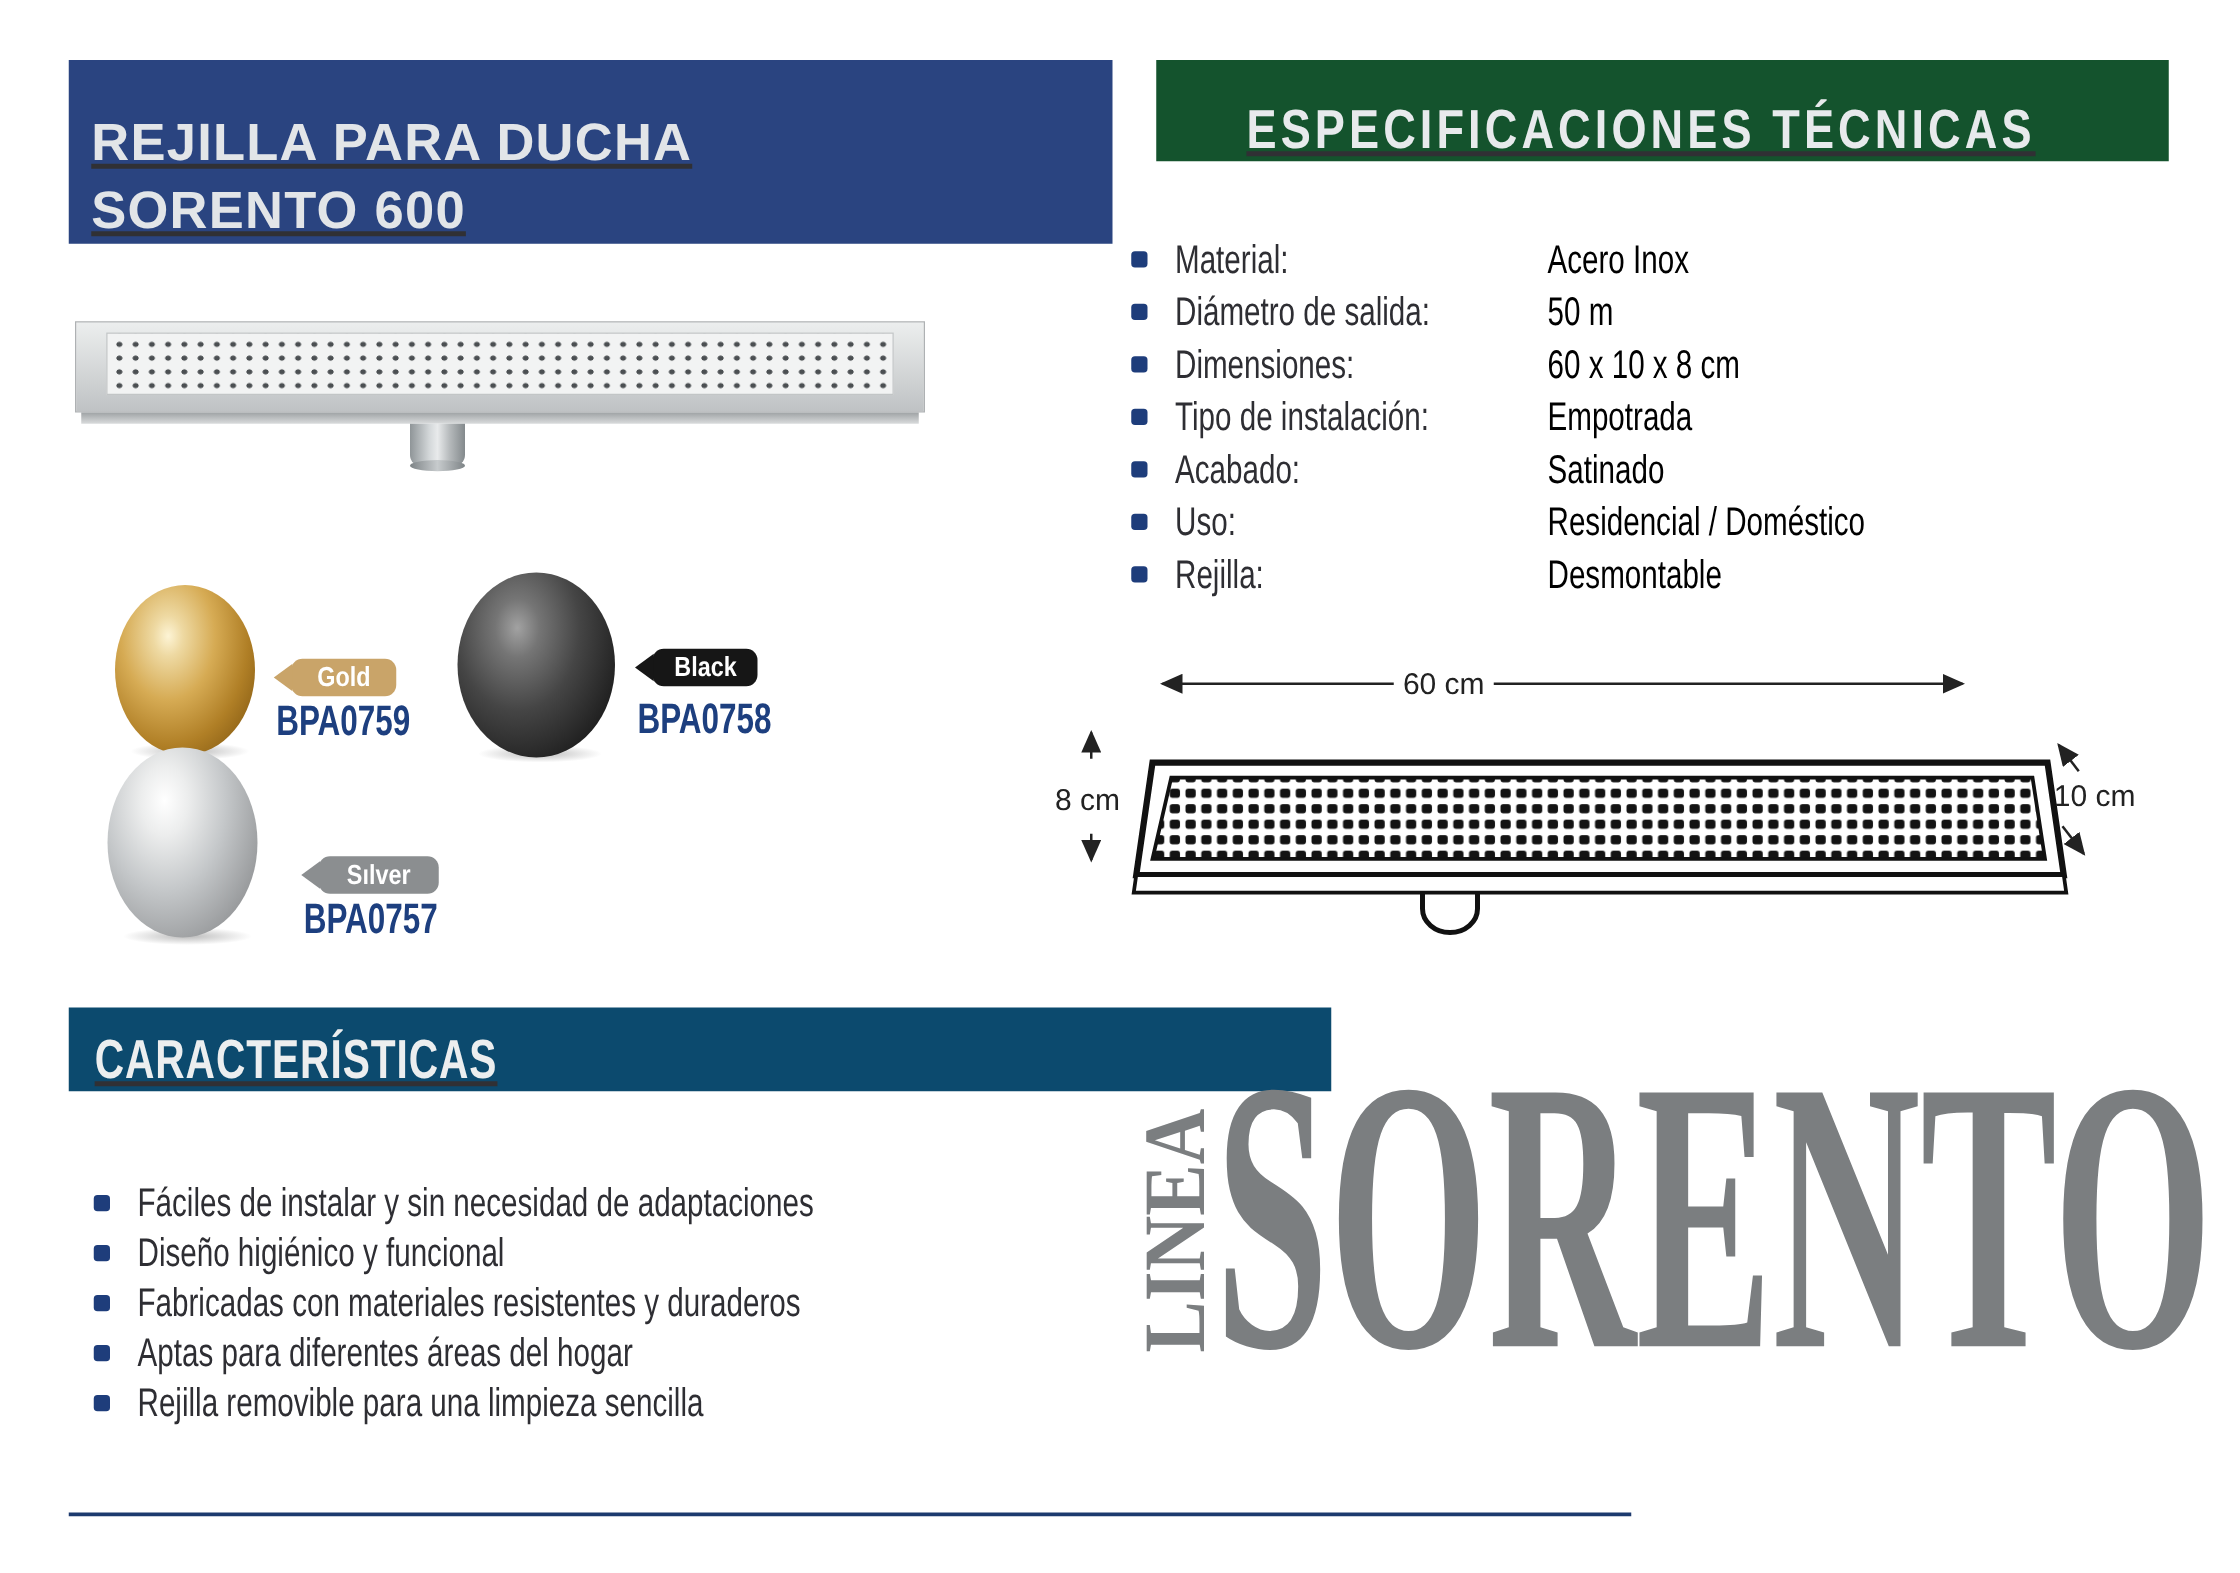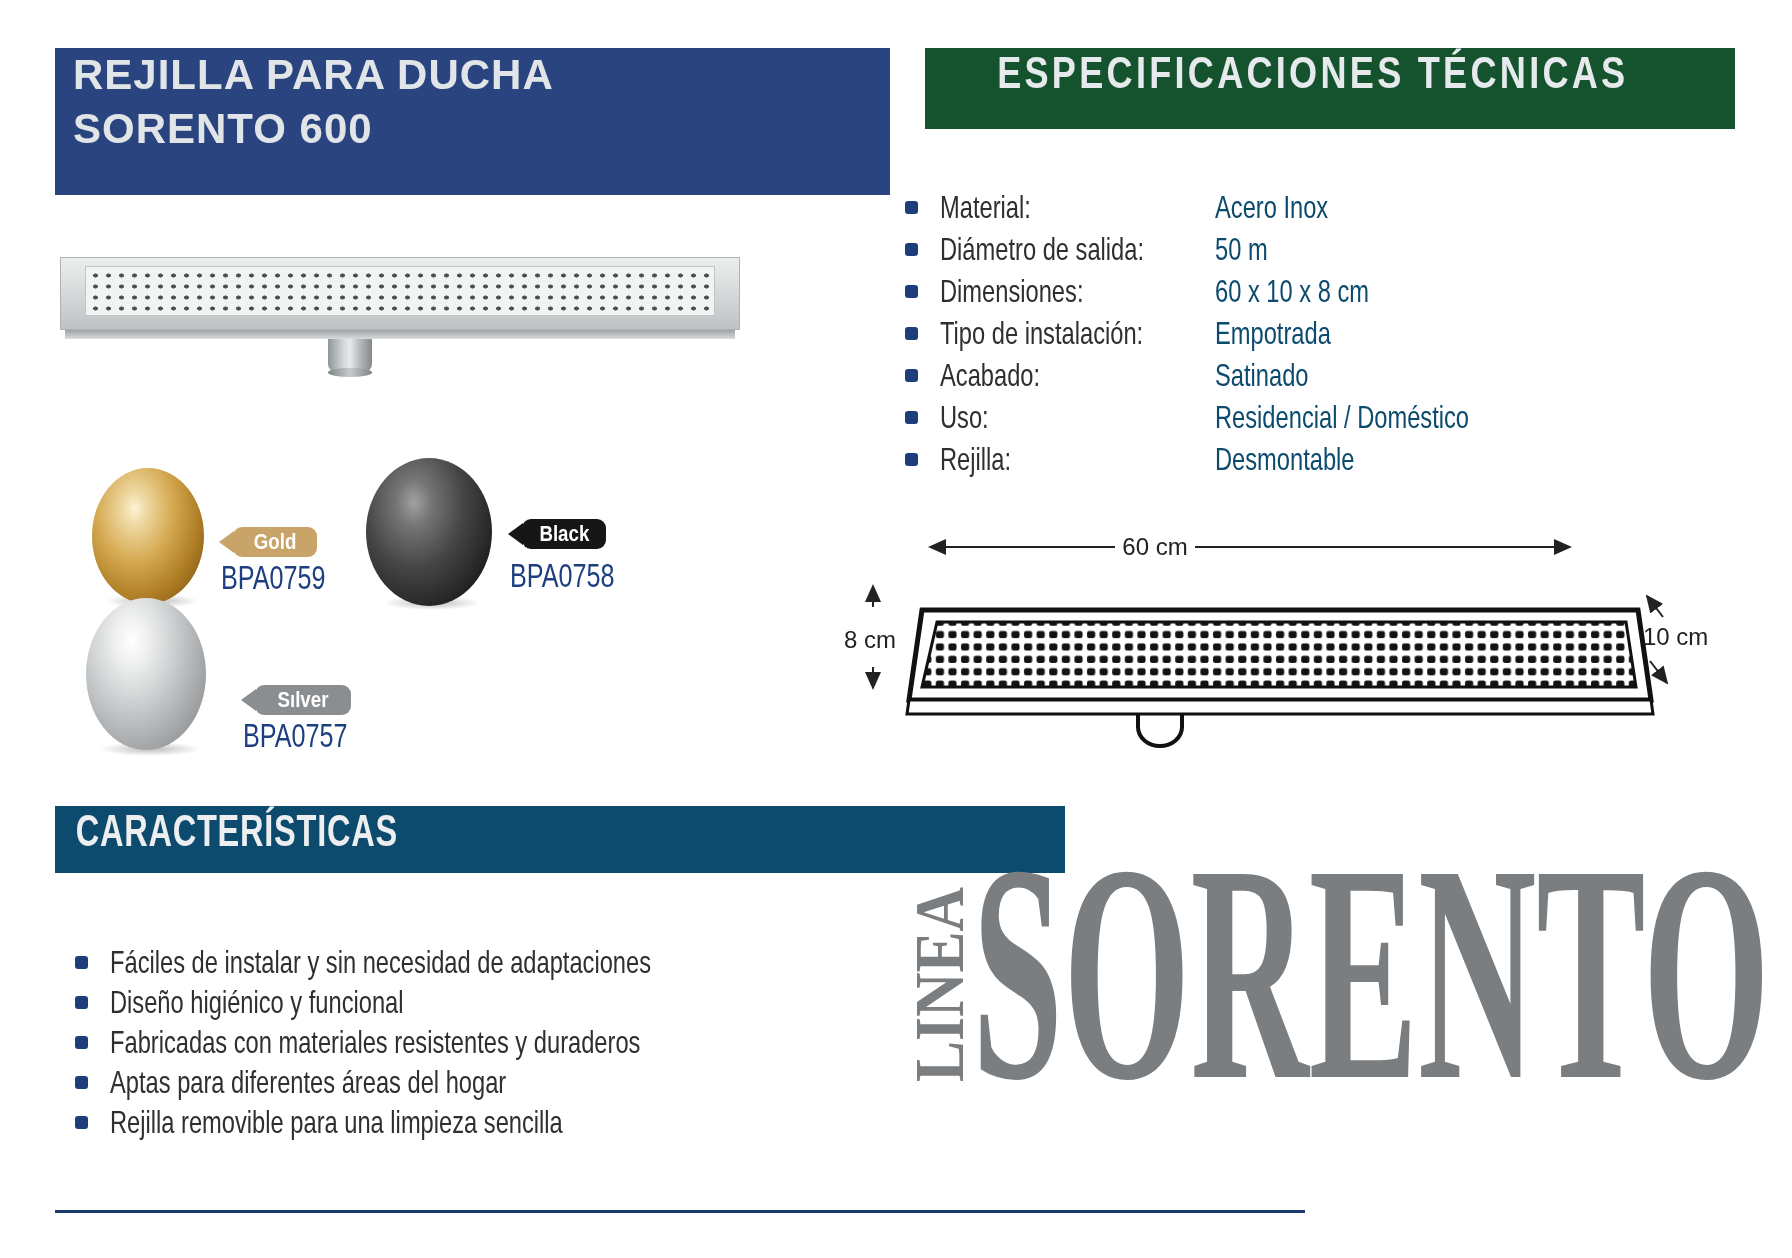--- a/index.html
+++ b/index.html
@@ -1,21 +1,21 @@
 <!DOCTYPE html>
 <html><head>
 <meta charset="utf-8">
 <style>
   html,body { margin:0; padding:0; background:#ffffff; }
   .canvas {
     position:relative; width:1792px; height:1258px; background:#ffffff;
     font-family:"Liberation Sans", sans-serif; overflow:hidden; color:#303034;
   }
   
-  .bar { position:absolute; display:flex; align-items:flex-start; }
+  .bar { position:absolute; display:flex; align-items:flex-end;text-decoration:underline; }
   .title-bar { left:55px; top:48px; width:835px; height:147px; background:#2a4480; }
   .title-text { font-size:42px; font-weight:bold; line-height:54px; color:#e2e5e8;
                 width:700px; letter-spacing:1px; padding-left:18px; }
   .specs-header { left:925px; top:48px; width:810px; height:81px; background:#14532d; }
   .specs-header-text { font-size:44px; font-weight:bold; color:#e7eaec; letter-spacing:4px;
                        transform:scaleX(0.82); transform-origin:left center;
                        padding-left:88px; white-space:nowrap; display:inline-block; }
   .feat-header { left:55px; top:806px; width:1010px; height:67px; background:#0c4a6e; }
   .feat-header-text { font-size:44px; font-weight:bold; color:#eceeef; letter-spacing:1px;
                       transform:scaleX(0.74); transform-origin:left center;
@@ -52,31 +52,31 @@
   .tag { position:absolute; height:30px; border-radius:9px; color:#ffffff; font-weight:bold;
          font-size:22px; display:flex; align-items:center; justify-content:center;
          background:var(--tc);text-align:center; }
   .tag::before { content:""; position:absolute; left:-14px; top:50%; transform:translateY(-50%);
          border-top:11px solid transparent; border-bottom:11px solid transparent;
          border-right:15px solid var(--tc); }
   .tag-gold   { --tc:#c9a469; left:233px; top:527px; width:84px; }
   .tag-black  { --tc:#161616; left:522px; top:519px; width:84px; }
   .tag-silver { --tc:#8b8e90; left:255px; top:685px; width:96px; }
   .tag-text { display:inline-block; transform:scaleX(0.85); }
-  .code { position:absolute; font-size:34px; font-weight:normal; color:#1d3f7f; }
+  .code { position:absolute; font-size:34px; font-weight:bold; color:#1d3f7f; }
   .code-gold   { left:221px; top:558px; }
   .code-black  { left:510px; top:556px; }
   .code-silver { left:243px; top:716px; }
   
   .spec-list { position:absolute; left:905px; top:186px; width:830px; }
   .spec-row  { display:flex; align-items:center; height:42px; }
   .sq-bullet { width:13px; height:13px; border-radius:3px; background:#1e3d7b;
                margin-right:22px; flex:0 0 auto; }
   .spec-label { width:275px; font-size:32px; color:#2e2e33; }
-  .spec-value { font-size:32px; color:#0c4a6e; }
+  .spec-value { font-size:32px; color:#000000;margin-left:23px; }
   
   .feat-list { position:absolute; left:75px; top:942px; width:800px; }
   .feat-row  { display:flex; align-items:center; height:40px; font-size:32px; color:#2e2e33;text-align:center; }
   
   .drawing { position:absolute; left:770px; top:455px; }
   
   .logo { position:absolute; left:855px; top:855px; }
   
   .footer-line { position:absolute; left:55px; top:1210px; width:1250px; height:3px; background:#1d3a6e; }
 </style>

